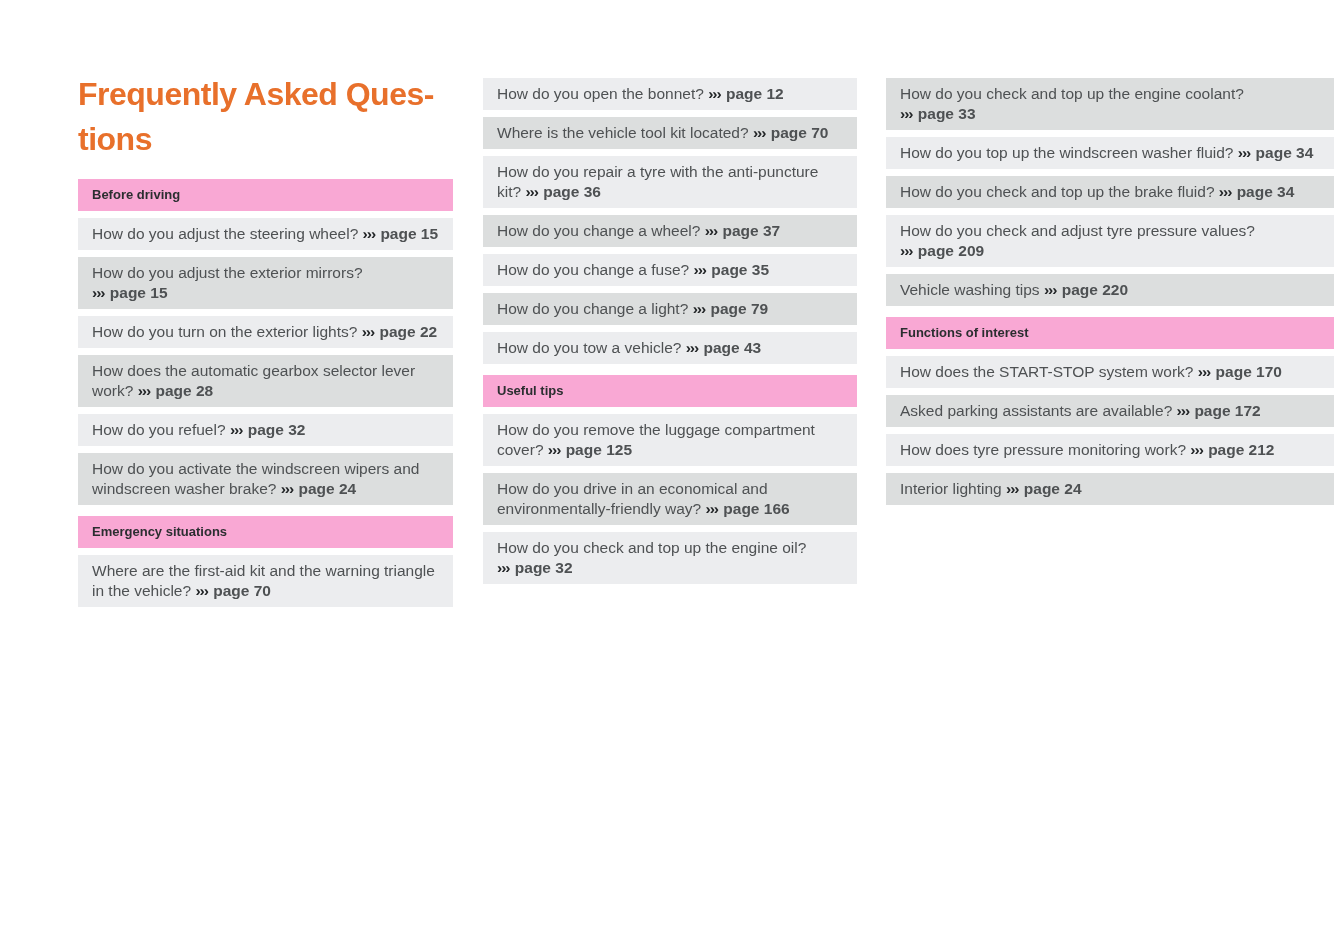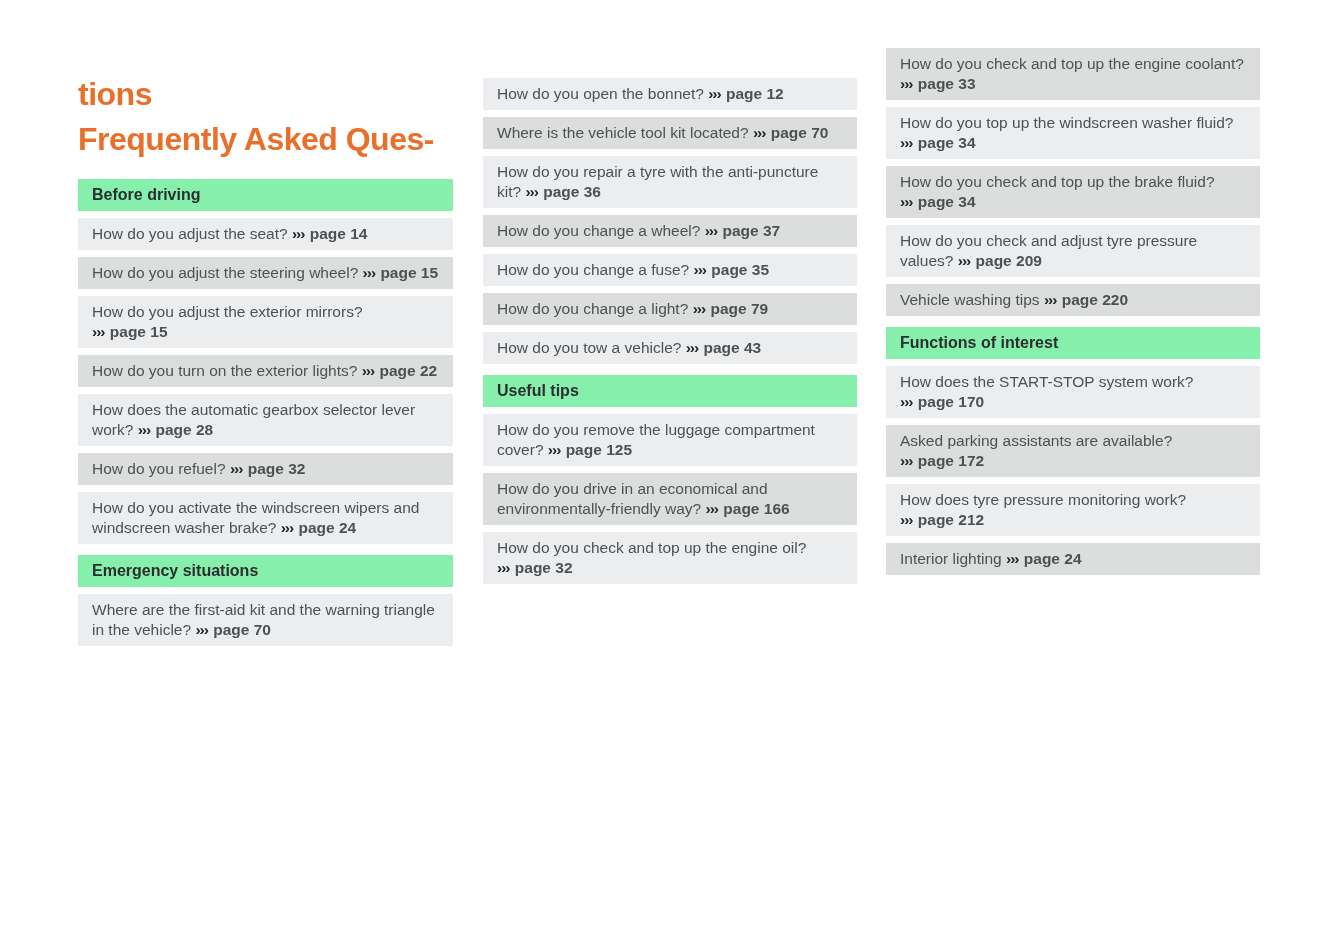--- a/index.html
+++ b/index.html
@@ -11,40 +11,40 @@
     background: #ffffff;
     font-family: "Liberation Sans", sans-serif;
     overflow: hidden;
   }
   .col {
     position: absolute;
     top: 0;
   }
   .col-1 { left: 78px;  width: 375px; padding-top: 72px; }
   .col-2 { left: 483px; width: 374px; padding-top: 78px; }
-  .col-3 { left: 886px; width: 374px; padding-top: 48px; }
+  .col-3 { left: 886px; width: 448px; padding-top: 78px; }
 
   h1.page-title {
     color: #E8702B;
     font-size: 32px;
     line-height: 45px;
     font-weight: bold;
     letter-spacing: -0.5px;
     margin-bottom: 17px;
   }
   h1.page-title span { display: block; }
 
   .faq-section { margin-top: 0; }
   .faq-section + .faq-section { margin-top: 11px; }
 
   .section-header {
-    background: #86efac;
+    background: #f9a8d4;
     color: #2B2E30;
     font-weight: bold;
-    font-size: 16px;
+    font-size: 13px;
     line-height: 20px;
     padding: 6px 14px;
     margin-bottom: 7px;
   }
 
   .faq-list > div.item {
     font-size: 15.5px;
     line-height: 20px;
     color: #4E5153;
     padding: 6px 14px;
@@ -67,29 +67,28 @@
   }
   .pg { color: #4E5153; font-weight: bold; }
 </style>
 </head>
 <body>
 
 <div class="page">
 
   <div class="col col-1">
     <h1 class="page-title">
+      <span>Frequently Asked Ques-</span>
       <span>tions</span>
-      <span>Frequently Asked Ques-</span>
     </h1>
 
     <div class="faq-section">
       <div class="section-header">Before driving</div>
       <div class="faq-list">
 
-          <div class="item"><span class="q">How do you adjust the seat?</span> <span class="xref"><span class="chev">›››</span> <span class="pg">page 14</span></span></div>
 
           <div class="item"><span class="q">How do you adjust the steering wheel?</span> <span class="xref"><span class="chev">›››</span> <span class="pg">page 15</span></span></div>
 
           <div class="item"><span class="q">How do you adjust the exterior mirrors?</span> <span class="xref"><span class="chev">›››</span> <span class="pg">page 15</span></span></div>
 
           <div class="item"><span class="q">How do you turn on the exterior lights?</span> <span class="xref"><span class="chev">›››</span> <span class="pg">page 22</span></span></div>
 
           <div class="item"><span class="q">How does the automatic gearbox selector lever work?</span> <span class="xref"><span class="chev">›››</span> <span class="pg">page 28</span></span></div>
 
           <div class="item"><span class="q">How do you refuel?</span> <span class="xref"><span class="chev">›››</span> <span class="pg">page 32</span></span></div>

